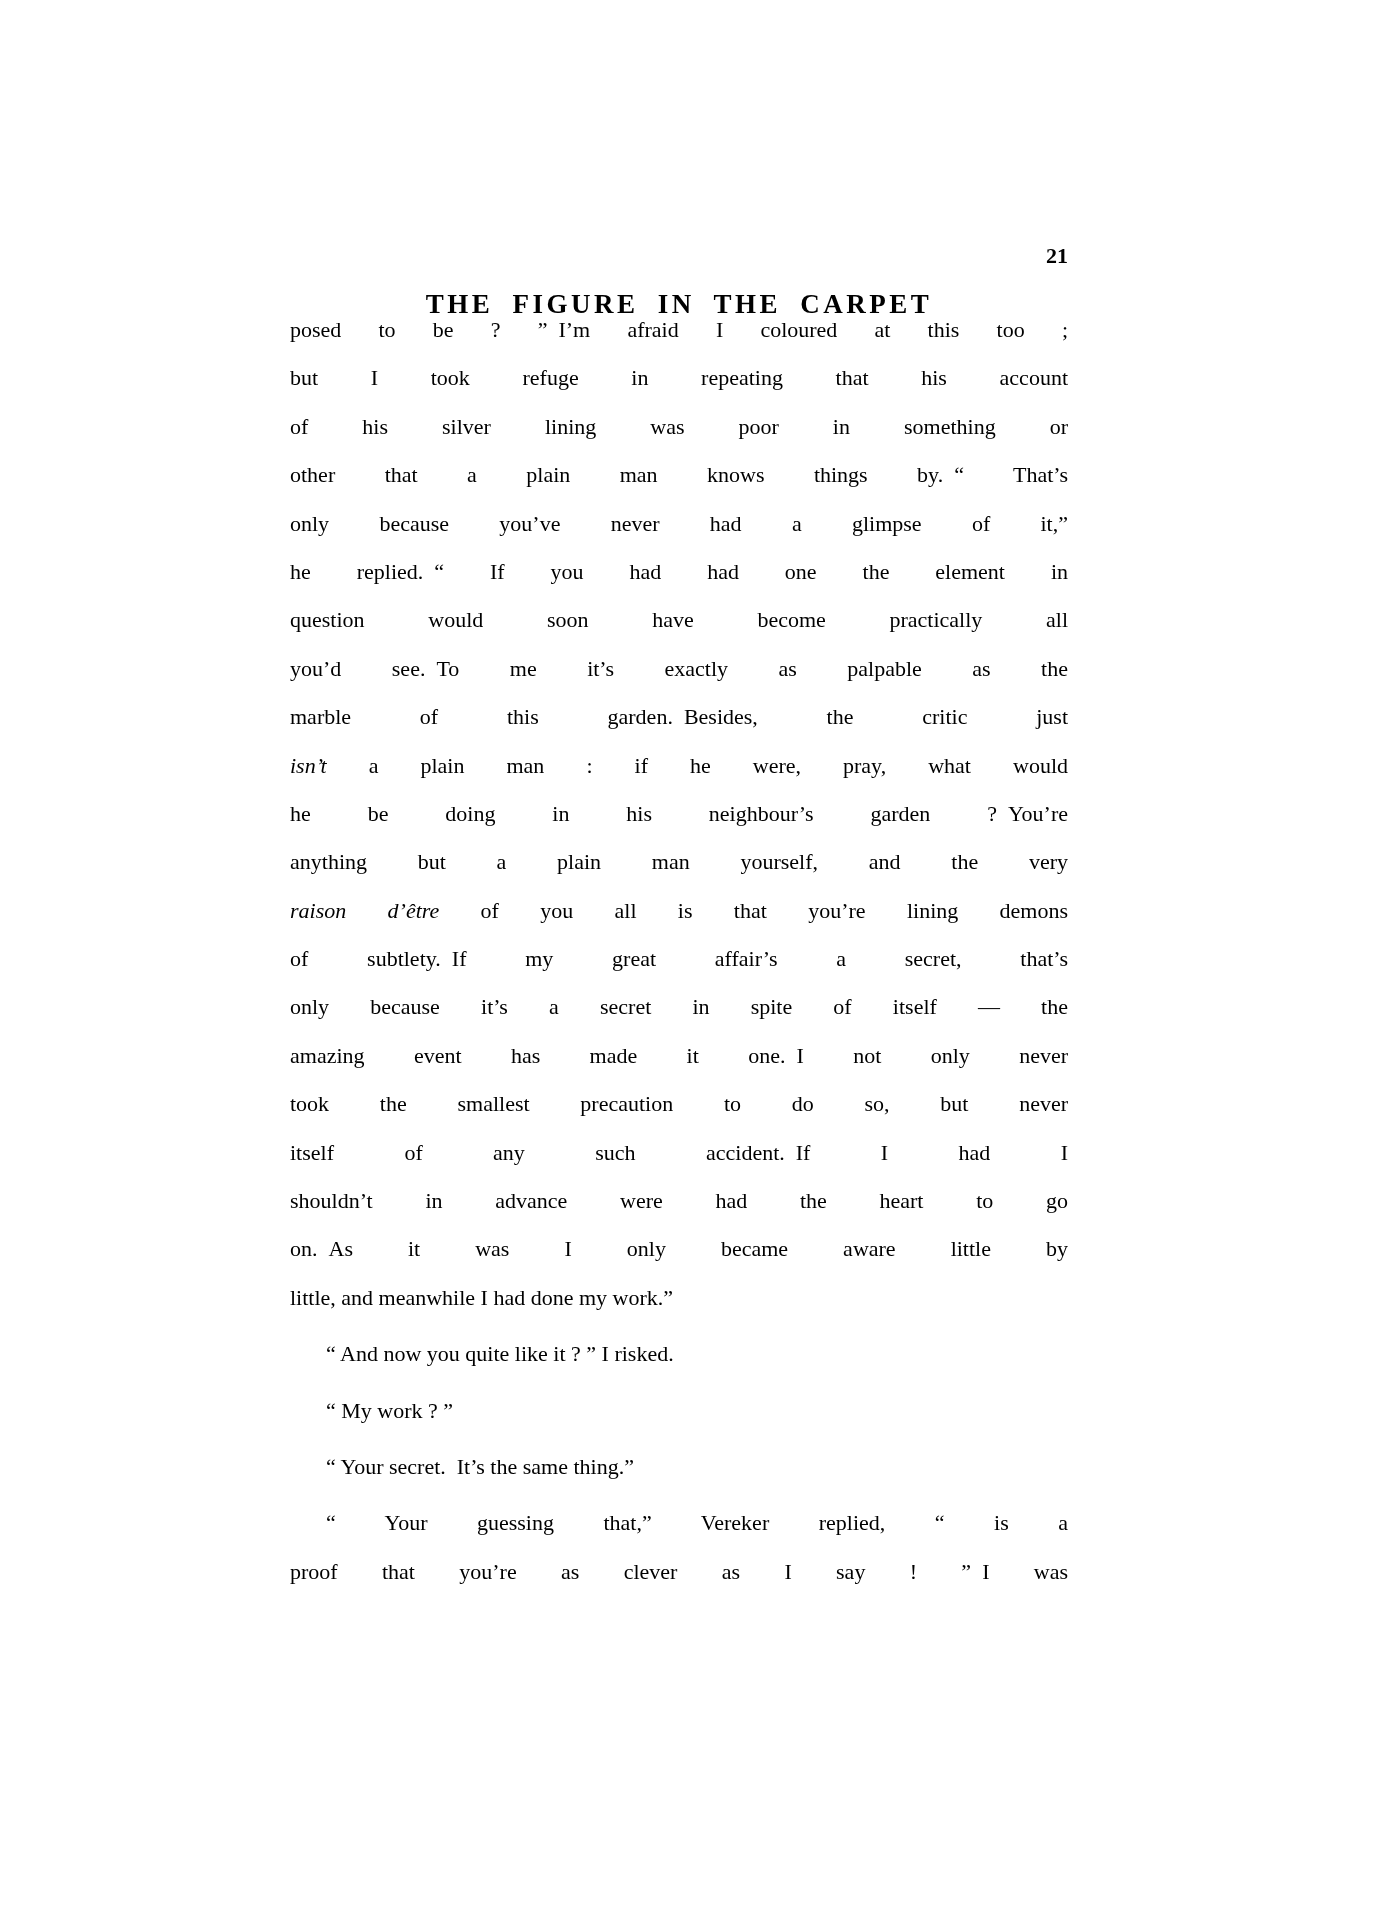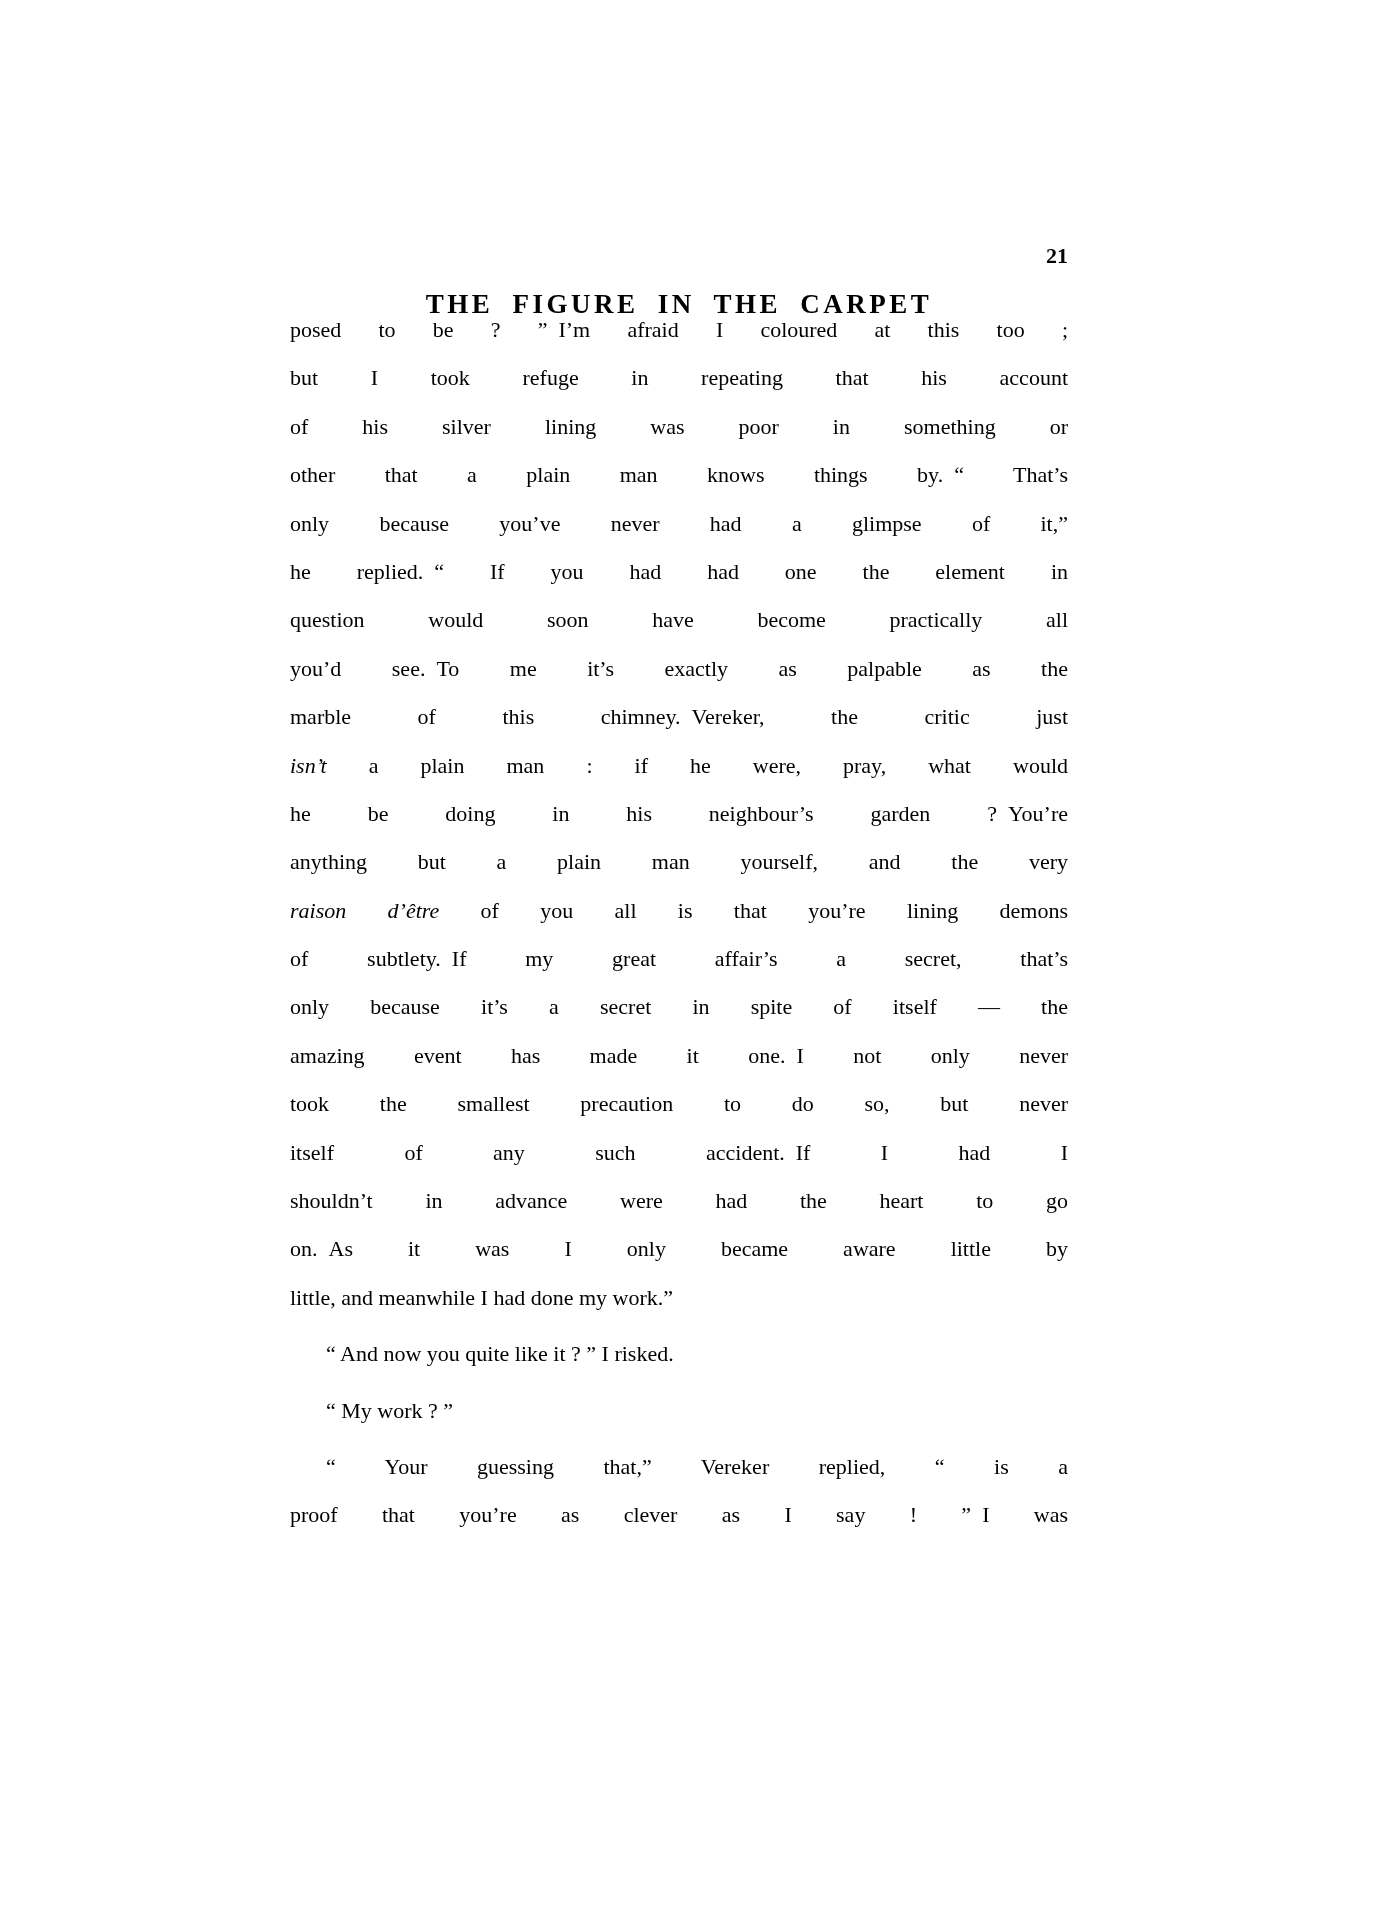--- a/index.html
+++ b/index.html
@@ -78,31 +78,32 @@
   </div>
   <div class="body-text">
       <div class="line just"><span>posed to be ? ” I’m afraid I coloured at this too ;</span></div>
       <div class="line just"><span>but I took refuge in repeating that his account</span></div>
       <div class="line just"><span>of his silver lining was poor in something or</span></div>
       <div class="line just"><span>other that a plain man knows things by. “ That’s</span></div>
       <div class="line just"><span>only because you’ve never had a glimpse of it,”</span></div>
       <div class="line just"><span>he replied. “ If you had had one the element in</span></div>
       <div class="line just"><span>question would soon have become practically all</span></div>
       <div class="line just"><span>you’d see. To me it’s exactly as palpable as the</span></div>
-      <div class="line just"><span>marble of this chimney. Vereker, the critic just</span></div>
+      <div class="line just"><span>marble of this garden. Besides, the critic just</span></div>
       <div class="line just"><span class="it">isn’t</span><span> a plain man : if he were, pray, what would</span></div>
       <div class="line just"><span>he be doing in his neighbour’s garden ? You’re</span></div>
       <div class="line just"><span>anything but a plain man yourself, and the very</span></div>
       <div class="line just"><span class="it">raison d’être</span><span> of you all is that you’re lining demons</span></div>
       <div class="line just"><span>of subtlety. If my great affair’s a secret, that’s</span></div>
       <div class="line just"><span>only because it’s a secret in spite of itself — the</span></div>
       <div class="line just"><span>amazing event has made it one. I not only never</span></div>
       <div class="line just"><span>took the smallest precaution to do so, but never</span></div>
       <div class="line just"><span>itself of any such accident. If I had I</span></div>
       <div class="line just"><span>shouldn’t in advance were had the heart to go</span></div>
       <div class="line just"><span>on. As it was I only became aware little by</span></div>
       <div class="line"><span>little, and meanwhile I had done my work.”</span></div>
       <div class="line ind"><span>“ And now you quite like it ? ” I risked.</span></div>
       <div class="line ind"><span>“ My work ? ”</span></div>
+      <div class="line ind"><span>“ Your secret. It’s the same thing.”</span></div>
       <div class="line just ind"><span>“ Your guessing that,” Vereker replied, “ is a</span></div>
       <div class="line just"><span>proof that you’re as clever as I say ! ” I was</span></div>
     </div>
 </div>
 
 </body></html>

